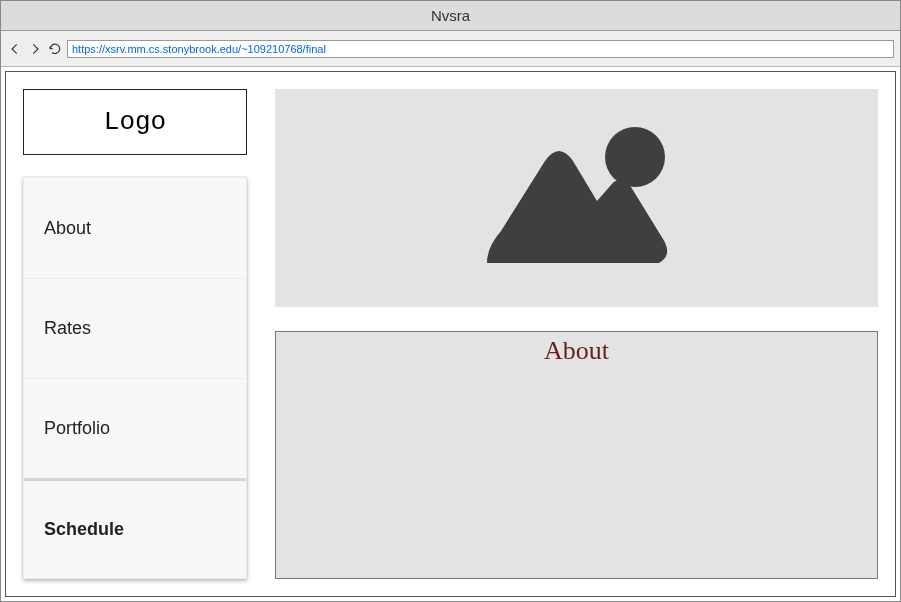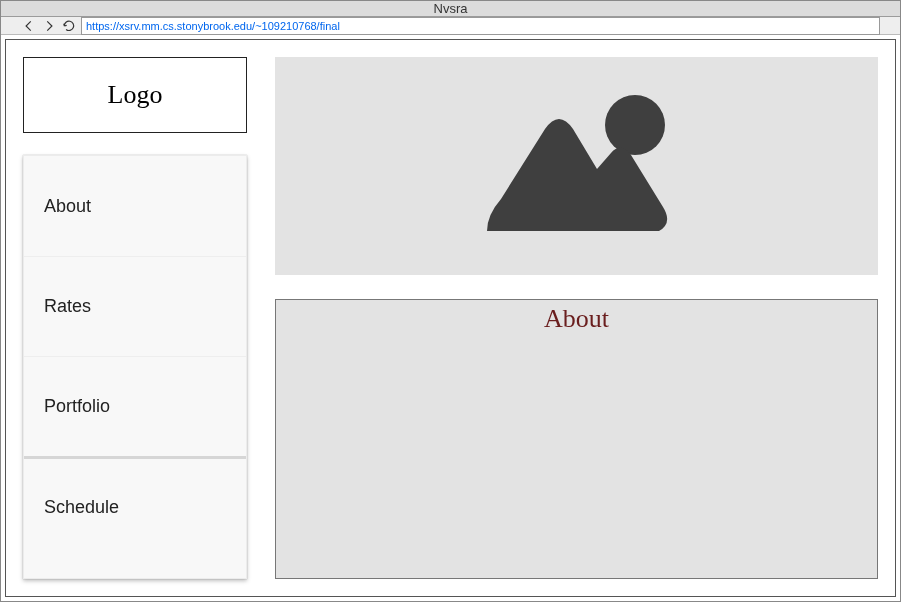--- a/index.html
+++ b/index.html
@@ -1,31 +1,31 @@
 <!DOCTYPE html>
 <html><head>
 <meta charset="utf-8">
 <style>
   * { box-sizing: border-box; margin: 0; padding: 0; }
   html, body { width: 901px; height: 602px; font-family: Arial, Helvetica, sans-serif; background: #fff; }
   .browser-frame { width: 901px; height: 602px; border: 1px solid #888; background: #fff; display: flex; flex-direction: column; }
-  .title-bar { height: 16px; background: #dcdcdc; border-bottom: 1px solid #9b9b9b; display: flex; align-items: center; justify-content: center; font-size: 13px; color: #333; position: relative; }
-  .addr-row { height: 18px; background: #eee; display: flex; align-items: center; padding: 2px 20px; gap: 4px; border-bottom: 1px solid #bbb; }
+  .title-bar { height: 30px; background: #dcdcdc; border-bottom: 1px solid #9b9b9b; display: flex; align-items: center; justify-content: center; font-size: 15px; color: #333; position: relative; }
+  .addr-row { height: 36px; background: #eee; display: flex; align-items: center; padding: 2px 6px; gap: 4px; border-bottom: 1px solid #bbb; }
   .nav-btn { width: 16px; height: 16px; display: flex; align-items: center; justify-content: center; color: #333; }
   .nav-btn svg { width: 14px; height: 14px; stroke: #333; stroke-width: 2; fill: none; }
   .url-box { flex: 1; height: 18px; border: 1px solid #999; background: #fff; font-size: 11px; color: #0066ee; padding: 1px 4px; line-height: 14px; font-family: Arial, sans-serif; }
   .viewport { flex: 1; padding: 20px 20px 8px 20px; overflow: hidden; position: relative; }
   .vp-border { position: absolute; left: 4px; right: 4px; top: 4px; bottom: 4px; border: 1px solid #555; pointer-events: none; }
   .page { position: absolute; left: 4px; right: 4px; top: 4px; bottom: 4px; padding: 18px; display: flex; gap: 28px; }
   .left-col { width: 224px; display: flex; flex-direction: column; gap: 22px; }
-  .logo-box { height: 76px; border: 1px solid #222; display: flex; align-items: center; justify-content: center; font-size: 26px; font-family: Liberation Serif, serif; }
+  .logo-box { height: 76px; border: 1px solid #222; display: flex; align-items: center; justify-content: center; font-size: 26px; font-family: Liberation Mono, monospace; }
   .nav-list { flex: 1; background: #f8f8f8; border: 1px solid #ececec; box-shadow: 0 2px 4px rgba(0,0,0,0.25), 0 0 1px rgba(0,0,0,0.3); display: flex; flex-direction: column; }
   .nav-item { height: 100px; display: flex; align-items: center; padding-left: 20px; font-size: 18px; color: #222; cursor: pointer; }
   .nav-item + .nav-item { border-top: 1px solid #eee; }
-  .nav-item:nth-child(4) { border-top: 3px solid #d6d6d6; }
+  .nav-item:nth-child(4) { border-top: 3px solid #d6d6d6; font-weight: bold; }
   .right-col { flex: 1; display: flex; flex-direction: column; gap: 24px; min-width: 0; }
   .hero { height: 218px; background: #e3e3e3; display: flex; align-items: center; justify-content: center; }
   .hero svg { width: 220px; height: 170px; }
   .about-panel { flex: 1; background: #e3e3e3; border: 1px solid #777; display: flex; align-items: flex-start; justify-content: center; padding-top: 4px; }
   .about-title { font-size: 26px; font-family: Georgia, 'Times New Roman', serif; color: #6a1e1e; }
 </style>
 </head>
 <body>
 
 <div class="browser-frame">

